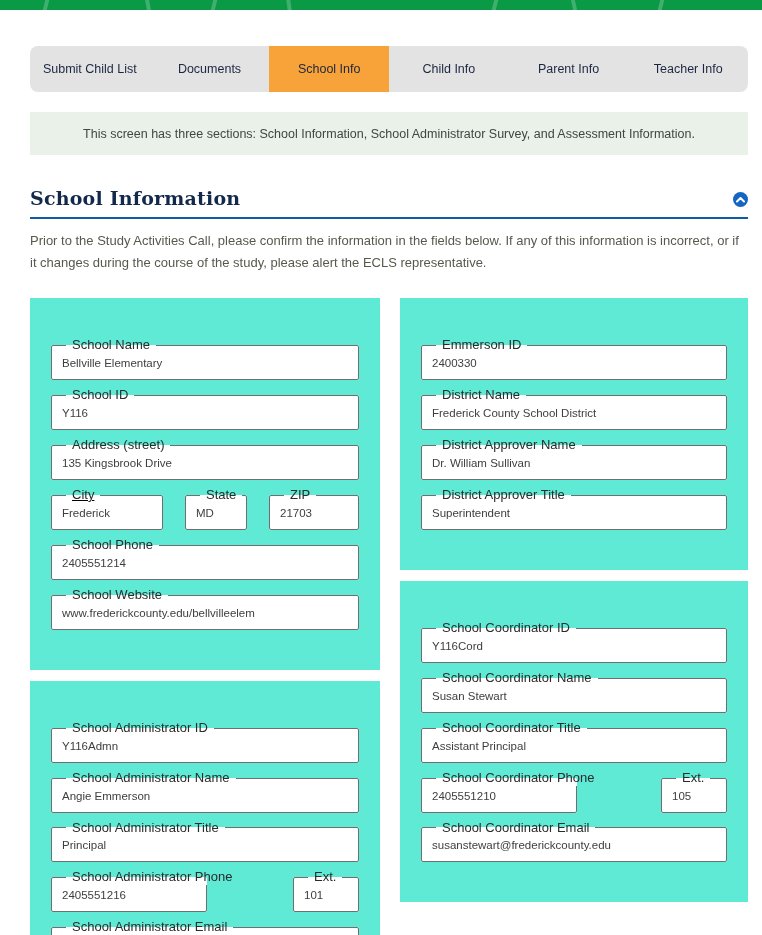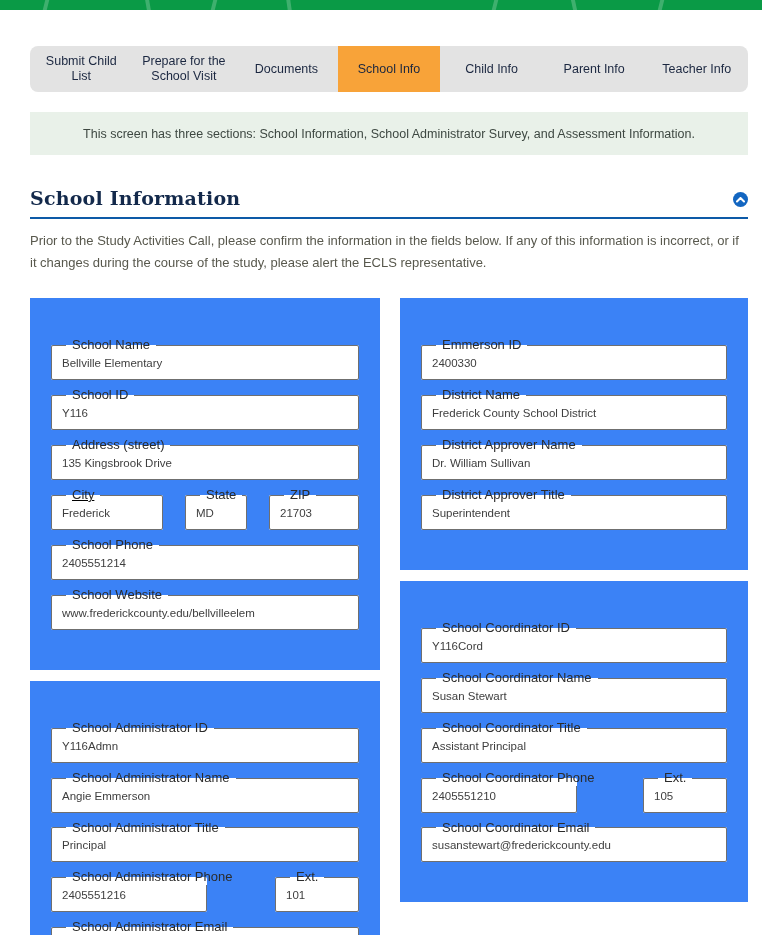--- a/index.html
+++ b/index.html
@@ -86,21 +86,21 @@
 
   
   .panels {
     margin-top: 24px;
     display: flex; gap: 20px; align-items: flex-start;
   }
   .col { display: flex; flex-direction: column; gap: 11px; }
   .col-left  { width: 350px; }
   .col-right { width: 348px; }
   .panel {
-    background: #3b82f6;
+    background: #5eead4;
     padding: 40px 21px 32px 21px;
     width: 100%;
   }
 
   fieldset.field {
     border: 1px solid #6f6f6f; border-radius: 2px;
     background: #ffffff;
     padding: 0 9px 5px 9px;
     margin: 0 0 8px 0;
     min-width: 0;
@@ -114,43 +114,40 @@
     width: 100%; border: none; outline: none; background: transparent;
     font-family: "Liberation Sans", sans-serif;
     font-size: 11.5px; color: #3e3e3e;
     padding: 0 0 5px 1px;
   }
   .row { display: flex; justify-content: space-between; margin-bottom: 8px; }
   .f-city  { width: 112px; text-decoration: underline; }
   .f-state { width: 62px;  }
   .f-zip   { width: 90px;  }
   .f-phone { width: 156px; }
-  .f-ext   { width: 84px;  }
+  .f-ext   { width: 66px;  }
 </style>
 </head>
 <body>
 
 <div class="brand-strip">
   <span></span>
   <span></span>
   <span></span>
   <span></span>
   <span></span>
   <span></span>
   <span></span>
 </div>
 
 <div class="content">
 
   <div class="tabbar">
     <div class="tab">
         <span>Submit Child List</span>
-      </div>
-    <div class="tab">
-        <span>Prepare for the School Visit</span>
       </div>
     <div class="tab">
         <span>Documents</span>
       </div>
     <div class="tab active">
         <span>School Info</span>
       </div>
     <div class="tab">
         <span>Child Info</span>
       </div>

